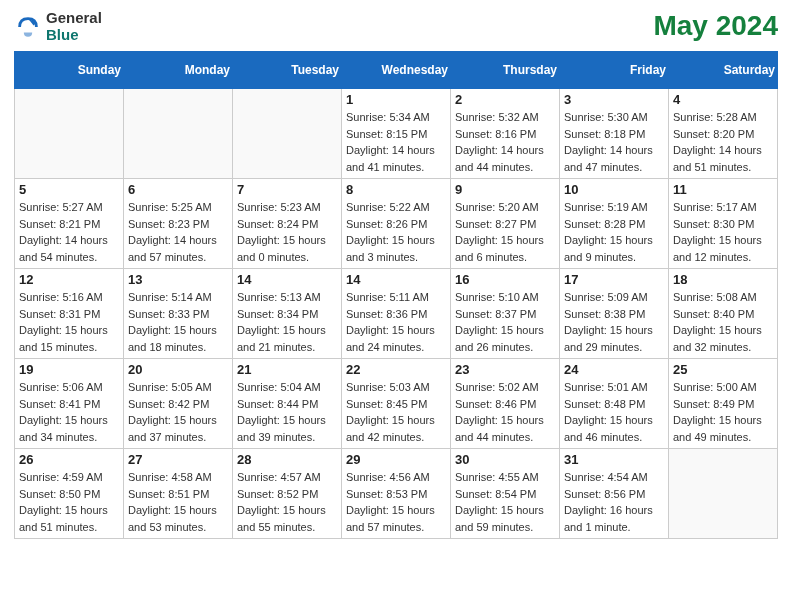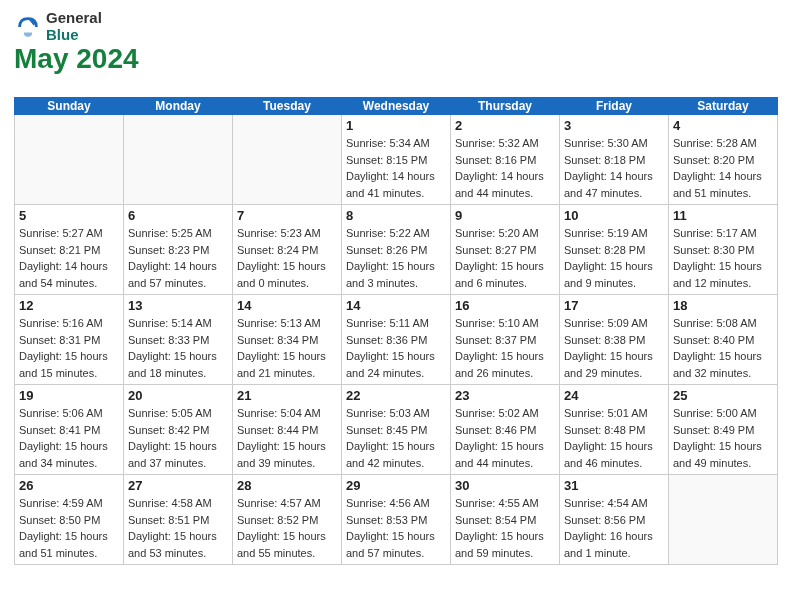--- a/index.html
+++ b/index.html
@@ -13,22 +13,21 @@
     .page {
       width: 792px;
       height: 612px;
       background: #fff;
       padding: 10px 14px 10px 14px;
     }
     .header {
       display: flex;
       justify-content: space-between;
       align-items: flex-start;
-      margin-bottom: 22px;
-      flex-direction: column;
+      margin-bottom: 8px;
     }
     .logo {
       display: flex;
       align-items: center;
       gap: 2px;
     }
     .logo-text {
       display: flex;
       flex-direction: column;
       line-height: 1.1;
@@ -61,22 +60,22 @@
       color: #444;
     }
     .calendar {
       width: 100%;
       border-collapse: collapse;
       table-layout: fixed;
     }
     .calendar th {
       background: #1a6abf;
       color: #fff;
-      text-align: center;
-      padding: 1px 2px;
+      text-align: right;
+      padding: 11px 2px;
       font-size: 12px;
       font-weight: bold;
       border: 1px solid #1a6abf;
       margin-left: 31px;
     }
     .calendar td {
       border: 1px solid #ccc;
       vertical-align: top;
       padding: 3px 4px;
       font-size: 9.5px;

